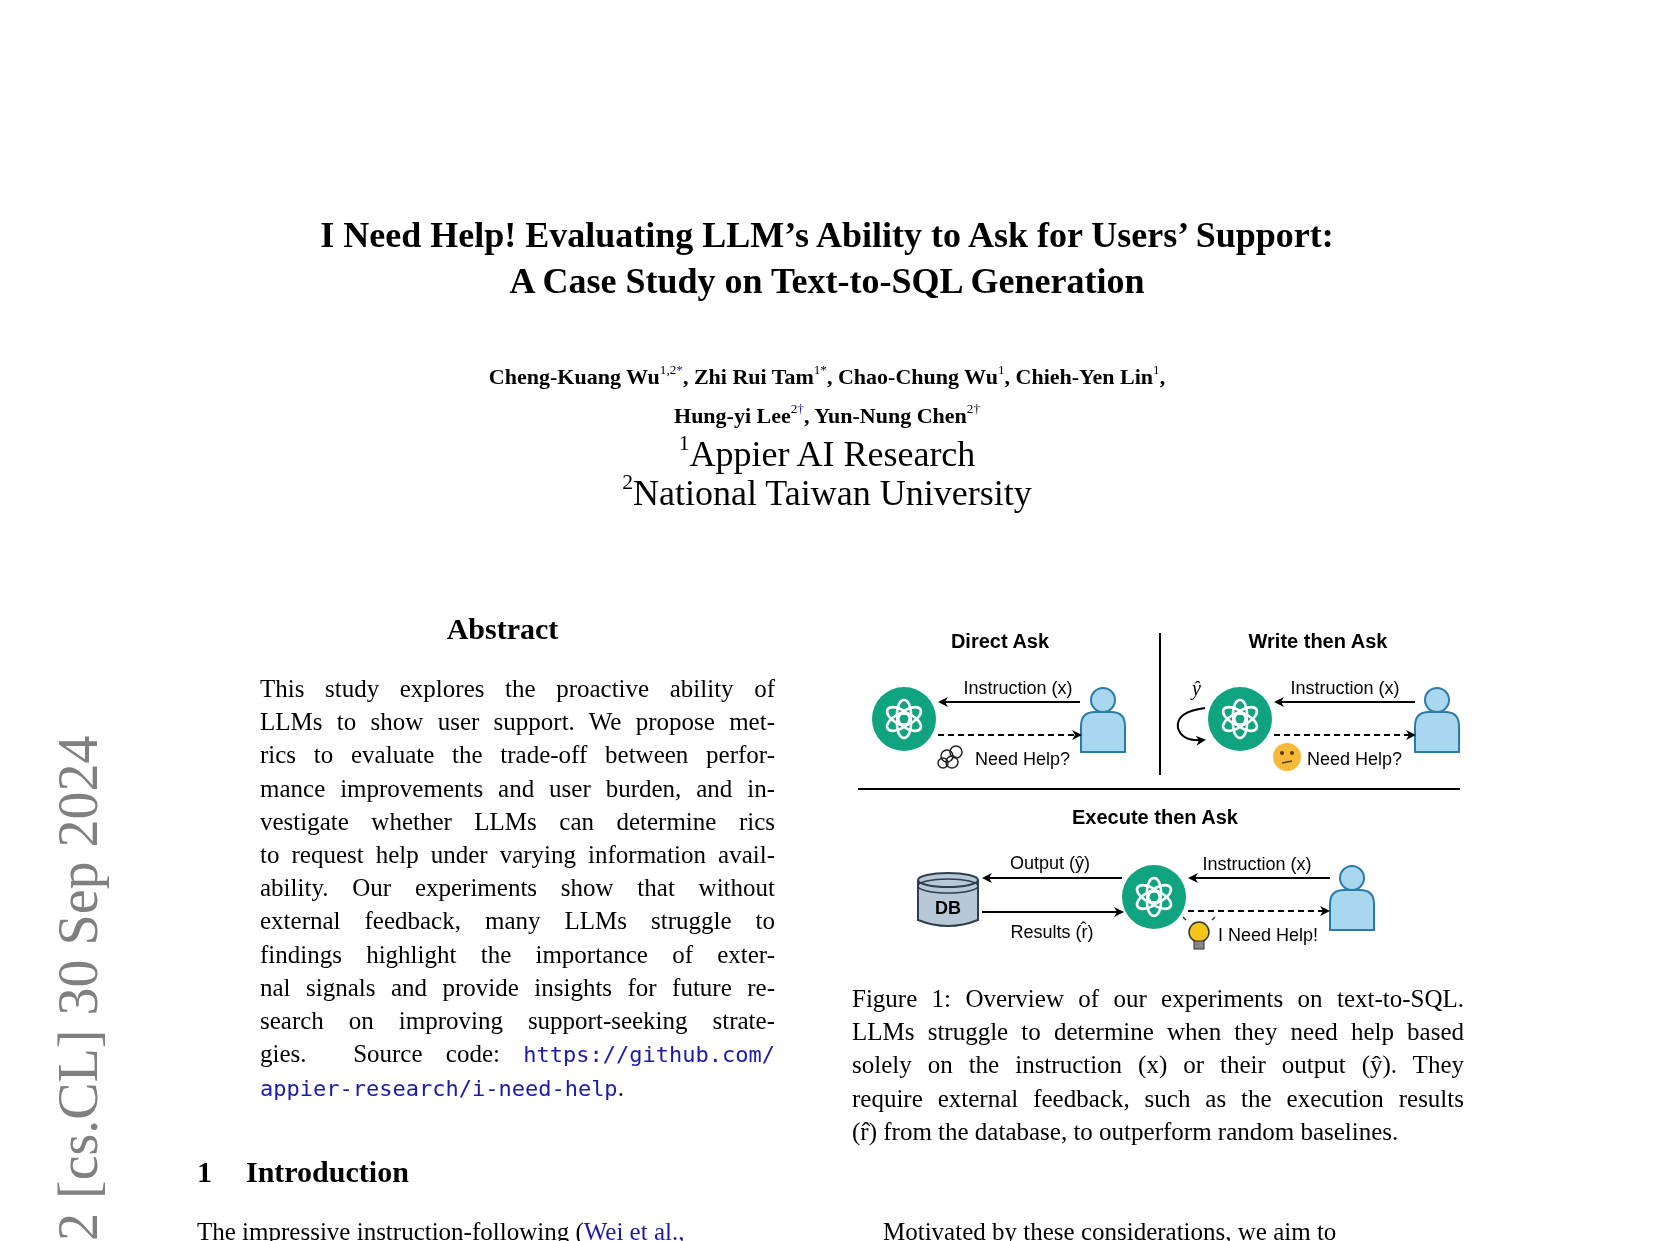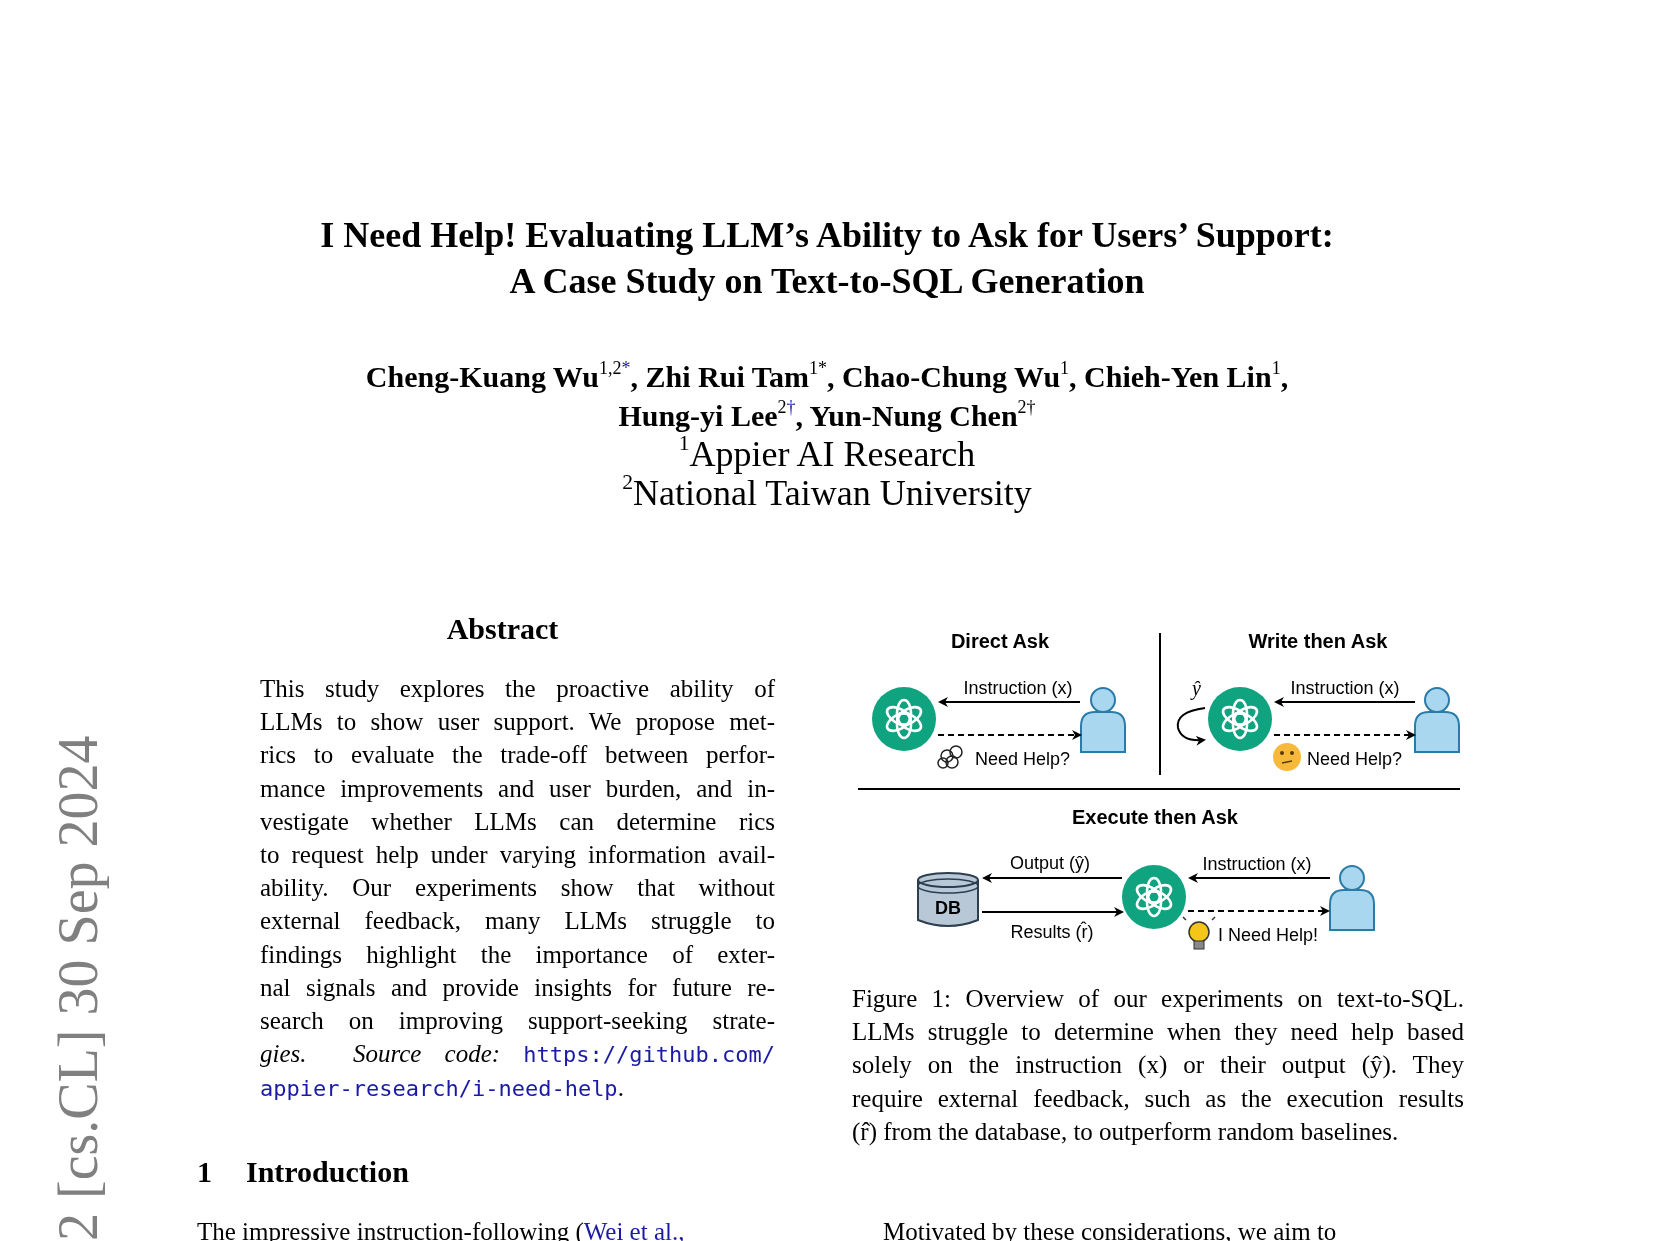--- a/index.html
+++ b/index.html
@@ -1,19 +1,19 @@
 <!DOCTYPE html>
 <html><head>
 <meta charset="utf-8">
 <style>
   html, body { margin:0; padding:0; background:#ffffff; }
   body { width:1654px; height:1241px; position:relative; overflow:hidden; font-family:"Liberation Serif", serif; color:#000; }
   .abs { position:absolute; }
   .title { left:0; width:1654px; top:212px; text-align:center; font-weight:bold; font-size:36px; line-height:46px; }
-  .authors { left:0; width:1654px; top:357px; text-align:center; font-weight:bold; font-size:30px; line-height:39px; }
+  .authors { left:0; width:1654px; top:357px; text-align:center; font-weight:bold; font-size:22px; line-height:39px; }
   .affil { left:0; width:1654px; text-align:center; font-size:36px; line-height:39px; }
   sup { font-size:60%; font-weight:normal; line-height:0; vertical-align:0.75em; }
   .blue { color:#1a1aa6; }
   .arxiv { left:50px; top:1241px; transform-origin:0 0; transform:rotate(-90deg); font-size:56px; color:#808080; white-space:nowrap; line-height:56px; }
   .abs-head { left:245px; width:515px; top:612px; text-align:center; font-weight:bold; font-size:30px; }
   .abs-body { left:260px; width:515px; top:672px; font-size:25px; line-height:33.2px; text-align:justify; }
   .line { display:block; text-align:justify; text-align-last:justify; white-space:nowrap; }
   .line.last { text-align-last:left; }
   .mono { font-family:"DejaVu Sans Mono", monospace; font-size:22px; color:#1a1aa6; }
   .sec { left:197px; top:1155px; font-weight:bold; font-size:30px; }
@@ -60,21 +60,21 @@
   <span class="line">LLMs to show user support. We propose met-</span>
   <span class="line">rics to evaluate the trade-off between perfor-</span>
   <span class="line">mance improvements and user burden, and in-</span>
   <span class="line">vestigate whether LLMs can determine rics</span>
   <span class="line">to request help under varying information avail-</span>
   <span class="line">ability.  Our experiments show that without</span>
   <span class="line">external feedback, many LLMs struggle to</span>
   <span class="line">findings highlight the importance of exter-</span>
   <span class="line">nal signals and provide insights for future re-</span>
   <span class="line">search on improving support-seeking strate-</span>
-  <span class="line"><span style="white-space:pre;font-style:italic;">gies.  Source code: </span><span class="mono">https://github.com/</span></span>
+  <span class="line"><span style="white-space:pre;">gies.  Source code: </span><span class="mono">https://github.com/</span></span>
   <span class="line last"><span class="mono">appier-research/i-need-help</span><span>.</span></span>
 </div>
 
 <svg class="abs fig" viewBox="840 615 620 340" width="620" height="340">
   <defs>
     <marker id="arr" markerWidth="10" markerHeight="10" refX="8" refY="5" orient="auto" markerUnits="userSpaceOnUse">
       <path d="M0,0 L10,5 L0,10 L3,5 Z" fill="#000"></path>
     </marker>
     <g id="llm">
       <circle cx="0" cy="0" r="32" fill="#10a37f"></circle>

